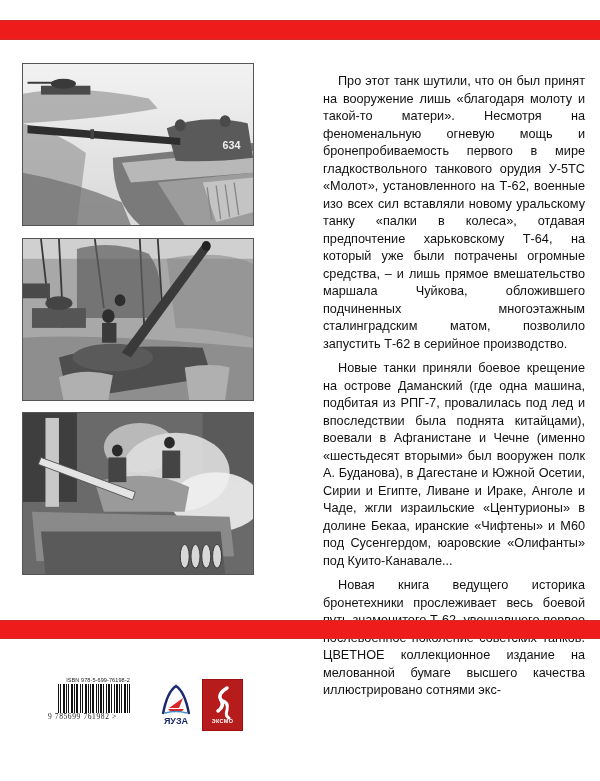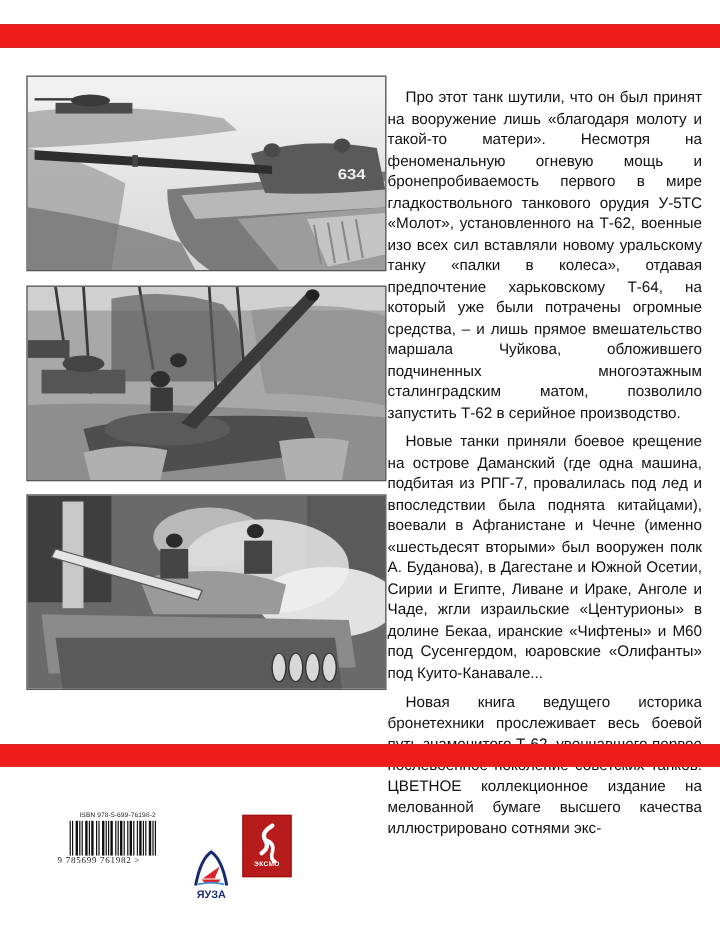--- a/index.html
+++ b/index.html
@@ -3,36 +3,36 @@
   <meta charset="utf-8">
   <style>
     * { margin: 0; padding: 0; box-sizing: border-box; }
     html, body { width: 600px; height: 781px; background: #ffffff; overflow: hidden; }
     body { position: relative; font-family: "Liberation Sans", sans-serif; color: #1a1a1a; }
 
     .red-bar { position: absolute; left: 0; width: 600px; background: #ee1c1a; border-top: 1px solid #d52b26; border-bottom: 1px solid #d52b26; }
     .red-bar.top { top: 20px; height: 20px; }
     .red-bar.bottom { top: 620px; height: 19px; }
 
-    .photo { position: absolute; left: 22px; width: 300px; height: 163px; border: 1.5px solid #555; overflow: hidden; background: #bbb; }
+    .photo { position: absolute; left: 22px; width: 232px; height: 163px; border: 1.5px solid #555; overflow: hidden; background: #bbb; }
     .photo svg { width: 100%; height: 100%; display: block; }
     .photo.p1 { top: 63px; }
     .photo.p2 { top: 238px; }
     .photo.p3 { top: 412px; }
 
     .text-col { position: absolute; left: 303px; top: 73px; width: 262px; font-size: 12.7px; line-height: 17.5px; color: #111; margin-left: 20px; }
     .text-col p { text-align: justify; text-indent: 15px; margin-bottom: 7px; hyphens: manual; }
 
     .isbn-block { position: absolute; left: 48px; top: 677px; width: 92px; }
     .isbn-text { font-family: "Liberation Sans", sans-serif; font-size: 5.5px; text-align: center; color: #222; letter-spacing: 0.1px; padding-left: 8px; }
     .barcode { height: 29px; margin-left: 10px; margin-top: 1px; display: flex; align-items: stretch; width: 75px; }
     .barcode span { display: block; background: #111; height: 100%; }
     .barcode-digits { font-family: Liberation Serif, serif; font-size: 7.5px; color: #222; letter-spacing: 0.6px; margin-top: -1px; white-space: nowrap; }
 
-    .logo-yauza { position: absolute; left: 157px; top: 708px; width: 38px; height: 42px; }
+    .logo-yauza { position: absolute; left: 157px; top: 684px; width: 38px; height: 42px; }
     .logo-eksmo { position: absolute; left: 202px; top: 679px; width: 41px; height: 52px; background: #b71c1c; border: 1px solid #a01010; }
     .logo-eksmo-label { position: absolute; bottom: 6px; left: 0; width: 100%; text-align: center; color: #fff; font-size: 5.5px; font-weight: bold; letter-spacing: 0.3px; }
   </style>
 </head>
 <body>
 
 <div class="red-bar top"></div>
 
 <div class="photo p1">
   <svg viewBox="0 0 256 163" preserveAspectRatio="none">

